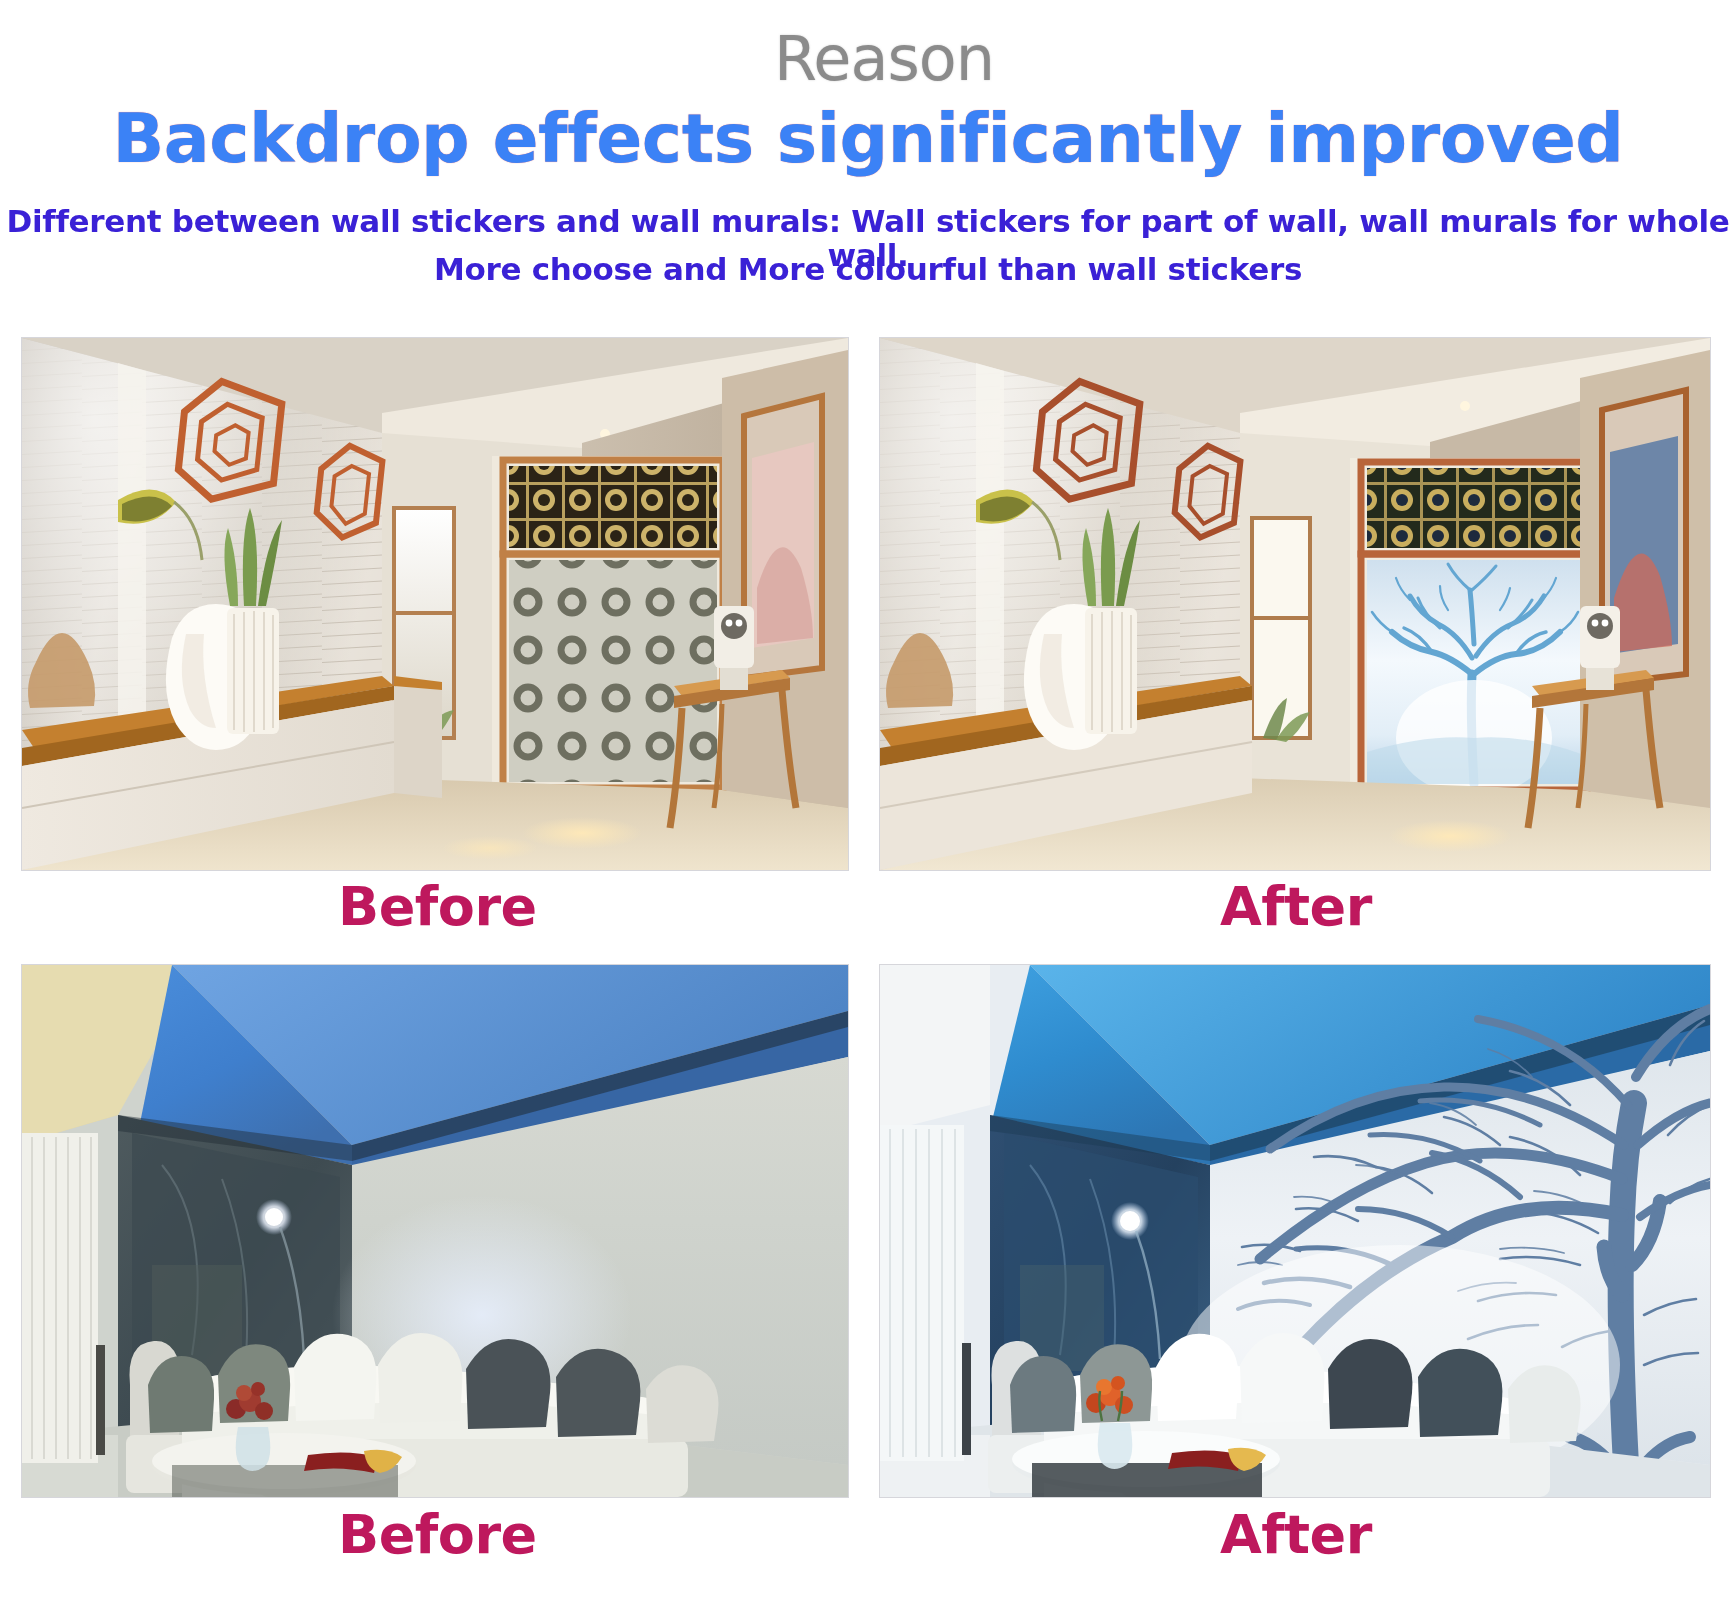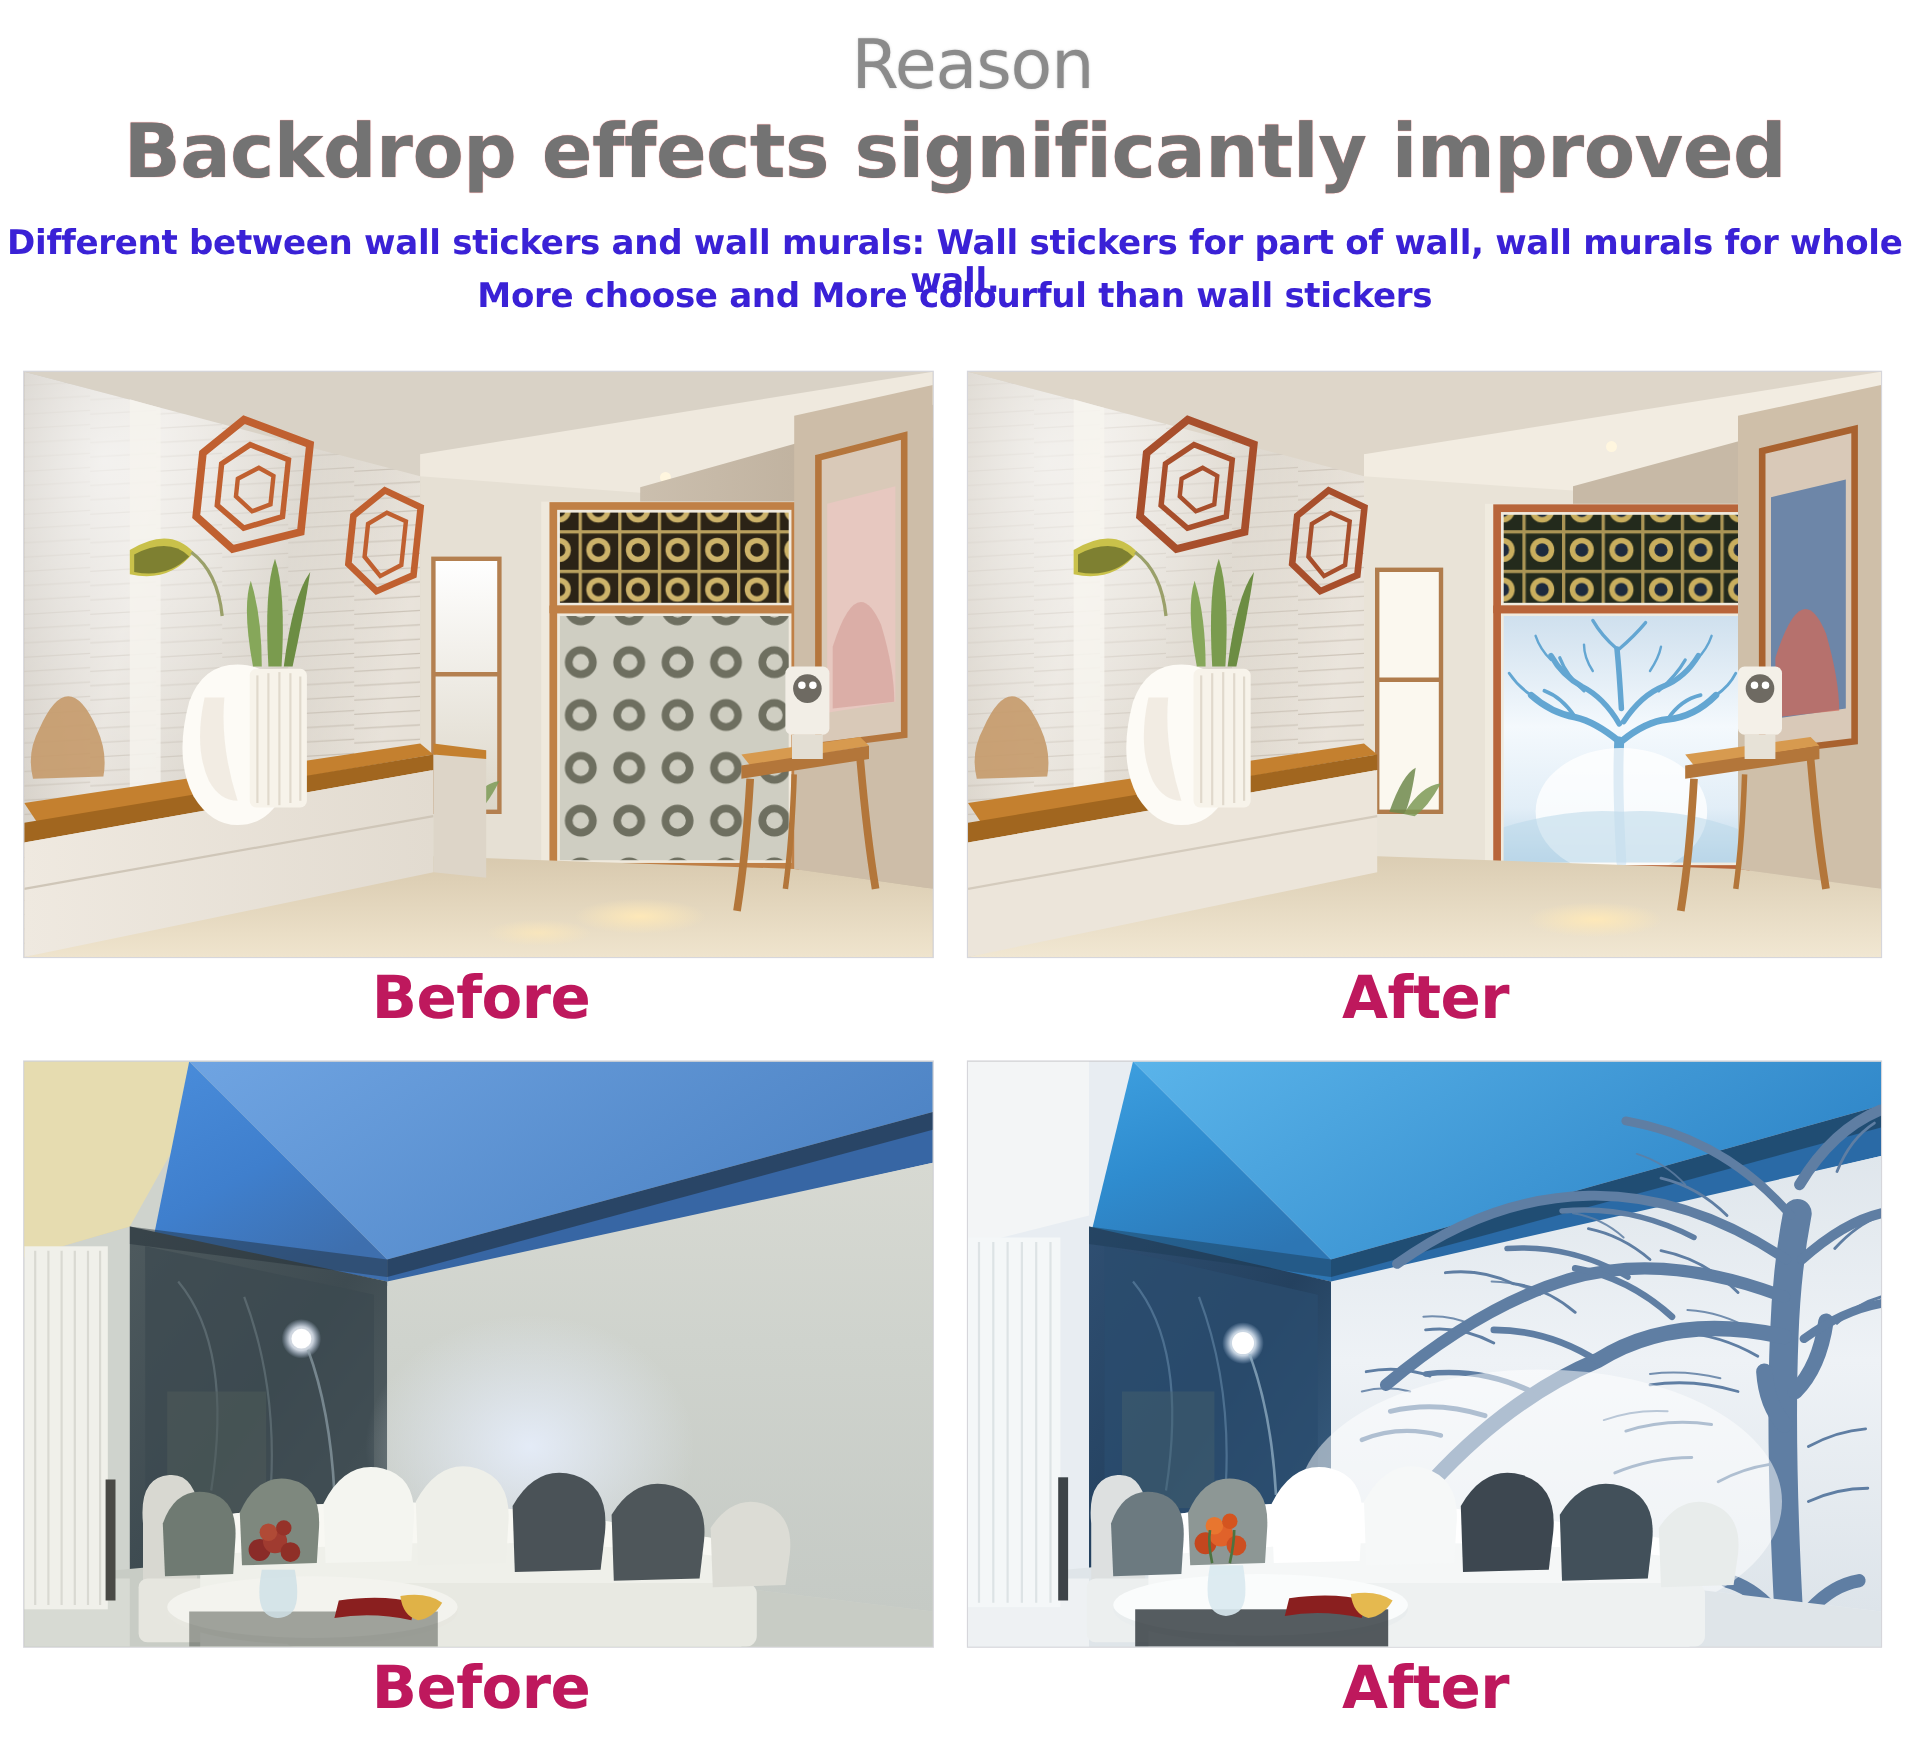--- a/index.html
+++ b/index.html
@@ -30,21 +30,21 @@
     text-shadow: 0 0 2px rgba(160,160,160,.55);
     margin-left: 16px;
   }
   .hdr-main {
     position: absolute;
     left: 0; top: 104px;
     width: 1736px;
     text-align: center;
     font-size: 68px;
     font-weight: 700;
-    color: #737373;
+    color: #3b82f6;
     line-height: 1.02;
     letter-spacing: -0.5px;
     font-family: "DejaVu Sans", sans-serif;
     text-shadow: 0 0 1px rgba(239,16,16,.6);
   }
   .hdr-sub {
     position: absolute;
     left: 0;
     width: 1736px;
     text-align: center;

